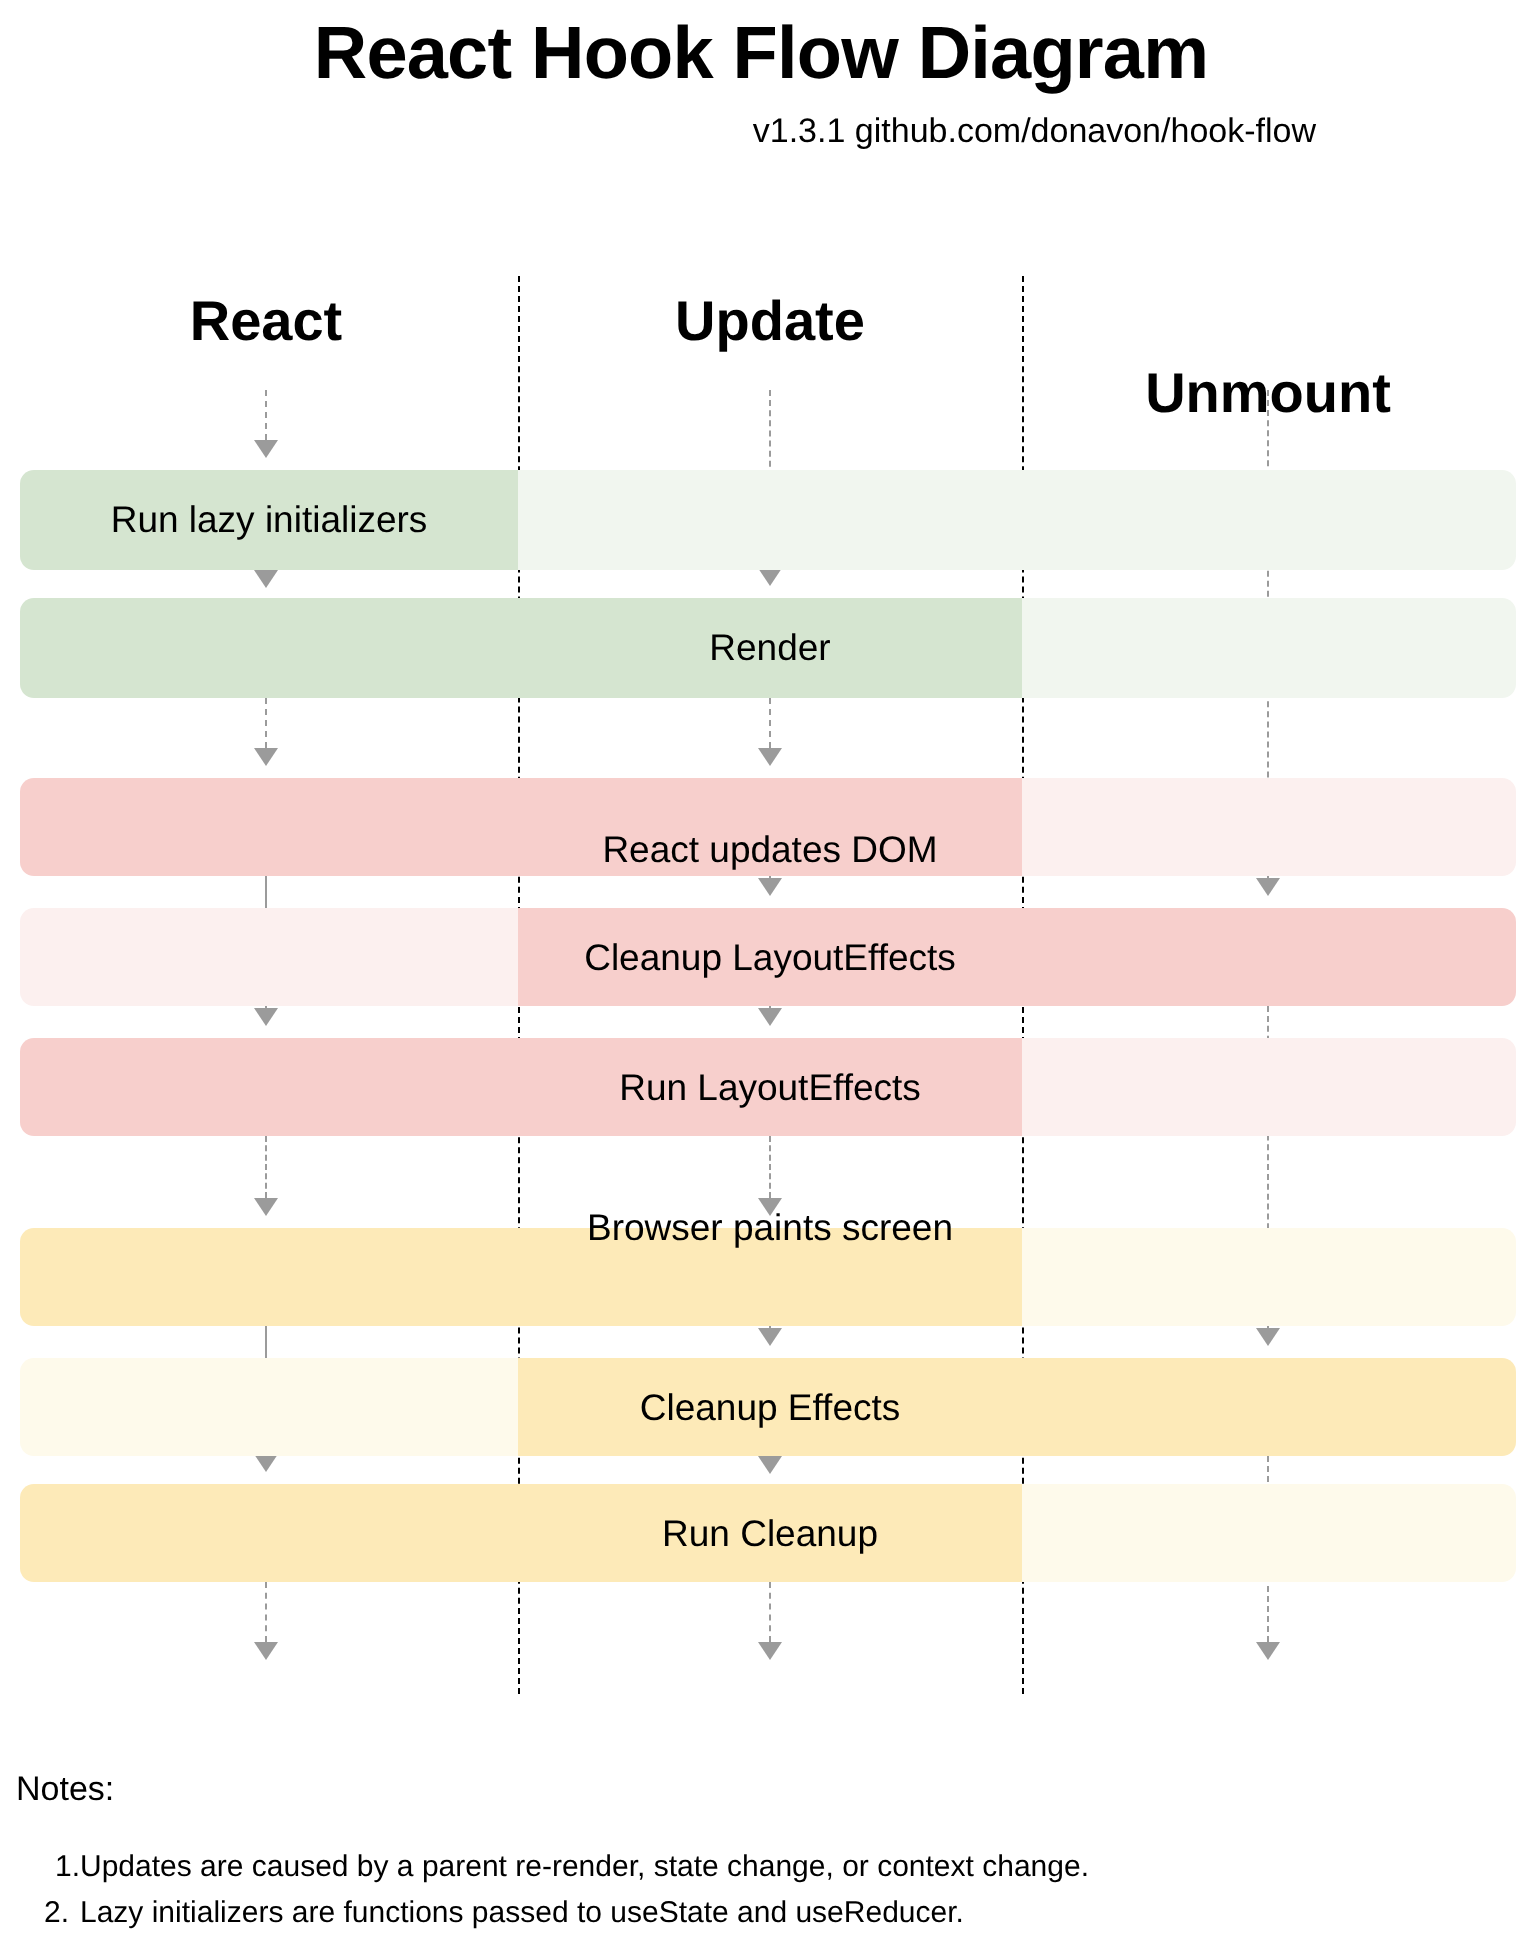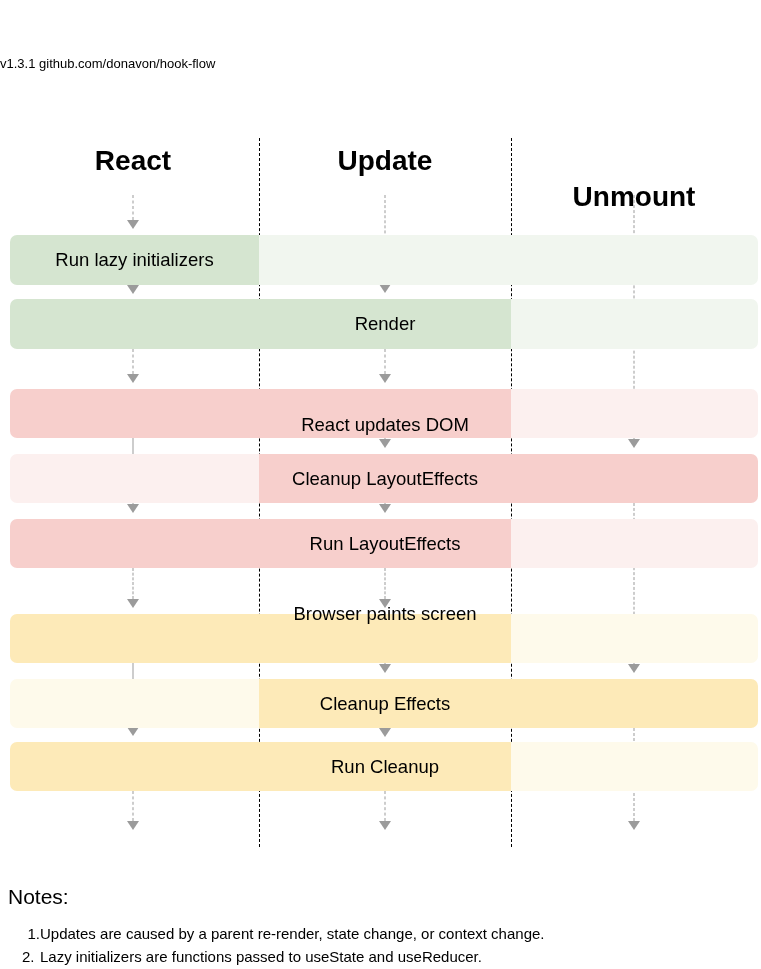--- a/index.html
+++ b/index.html
@@ -15,22 +15,22 @@
 
   
   .title {
     position: absolute; top: 6px; left: 0; width: 761px;
     text-align: center;
     font-size: 37px; font-weight: bold;
     letter-spacing: -0.4px;
   }
   .subtitle {
     position: absolute; top: 56px; left: 0; width: 658px;
-    text-align: left;
-    font-size: 13px; font-weight: normal;
+    text-align: right;
+    font-size: 17px; font-weight: normal;
   }
 
   
   .col-head {
     position: absolute; top: 145px;
     text-align: center;
     font-size: 28px; font-weight: bold;
     transform: translateX(-50%);
     white-space: nowrap;
   }
@@ -77,34 +77,35 @@
     display: flex; align-items: center; justify-content: center;
     font-size: 18.5px; color: #000;
     white-space: nowrap;
   }
   .row-label.at-mount   { left: 10px;  width: 249px; }
   .row-label.at-update  { left: 259px; width: 252px; }
 
   
   .notes-title {
     position: absolute; left: 8px; top: 885px;
-    font-size: 21px;
+    font-size: 17px;
   }
   .note {
     position: absolute; left: 22px;
     font-size: 15px;
     white-space: nowrap;
   }
   .note .num { display: inline-block; width: 18px; }
 </style>
 </head>
 <body>
 
 <div id="page">
 
+  <div class="title">React Hook Flow Diagram</div>
   <div class="subtitle">v1.3.1 github.com/donavon/hook-flow</div>
 
   <div id="separators-layer">
       <div class="sep" style="left: 259px; border-left-color: rgb(0, 0, 0);"></div>
       <div class="sep" style="left: 511px; border-left-color: rgb(0, 0, 0);"></div>
     </div>
   <div id="headings-layer">
       <div class="col-head" style="left: 133px; color: rgb(0, 0, 0);">React</div>
       <div class="col-head" style="left: 385px; color: rgb(0, 0, 0);">Update</div>
       <div class="col-head" style="left: 634px; color: rgb(0, 0, 0); margin-top: 36px;">Unmount</div>

